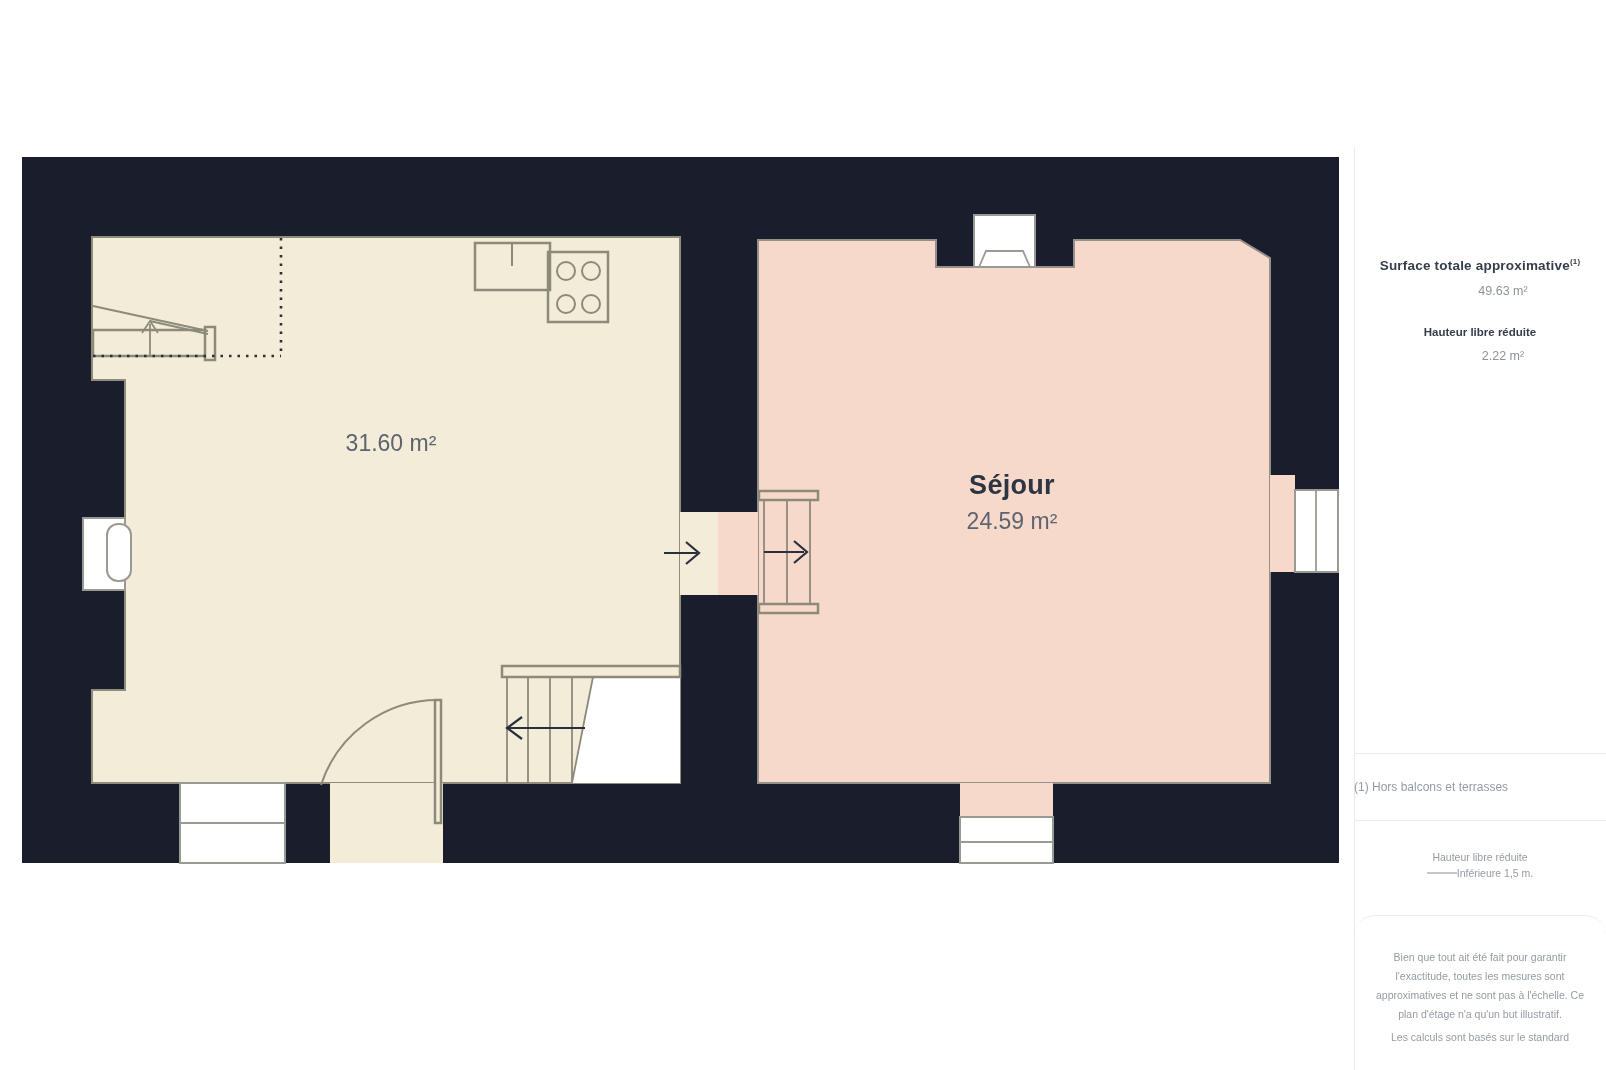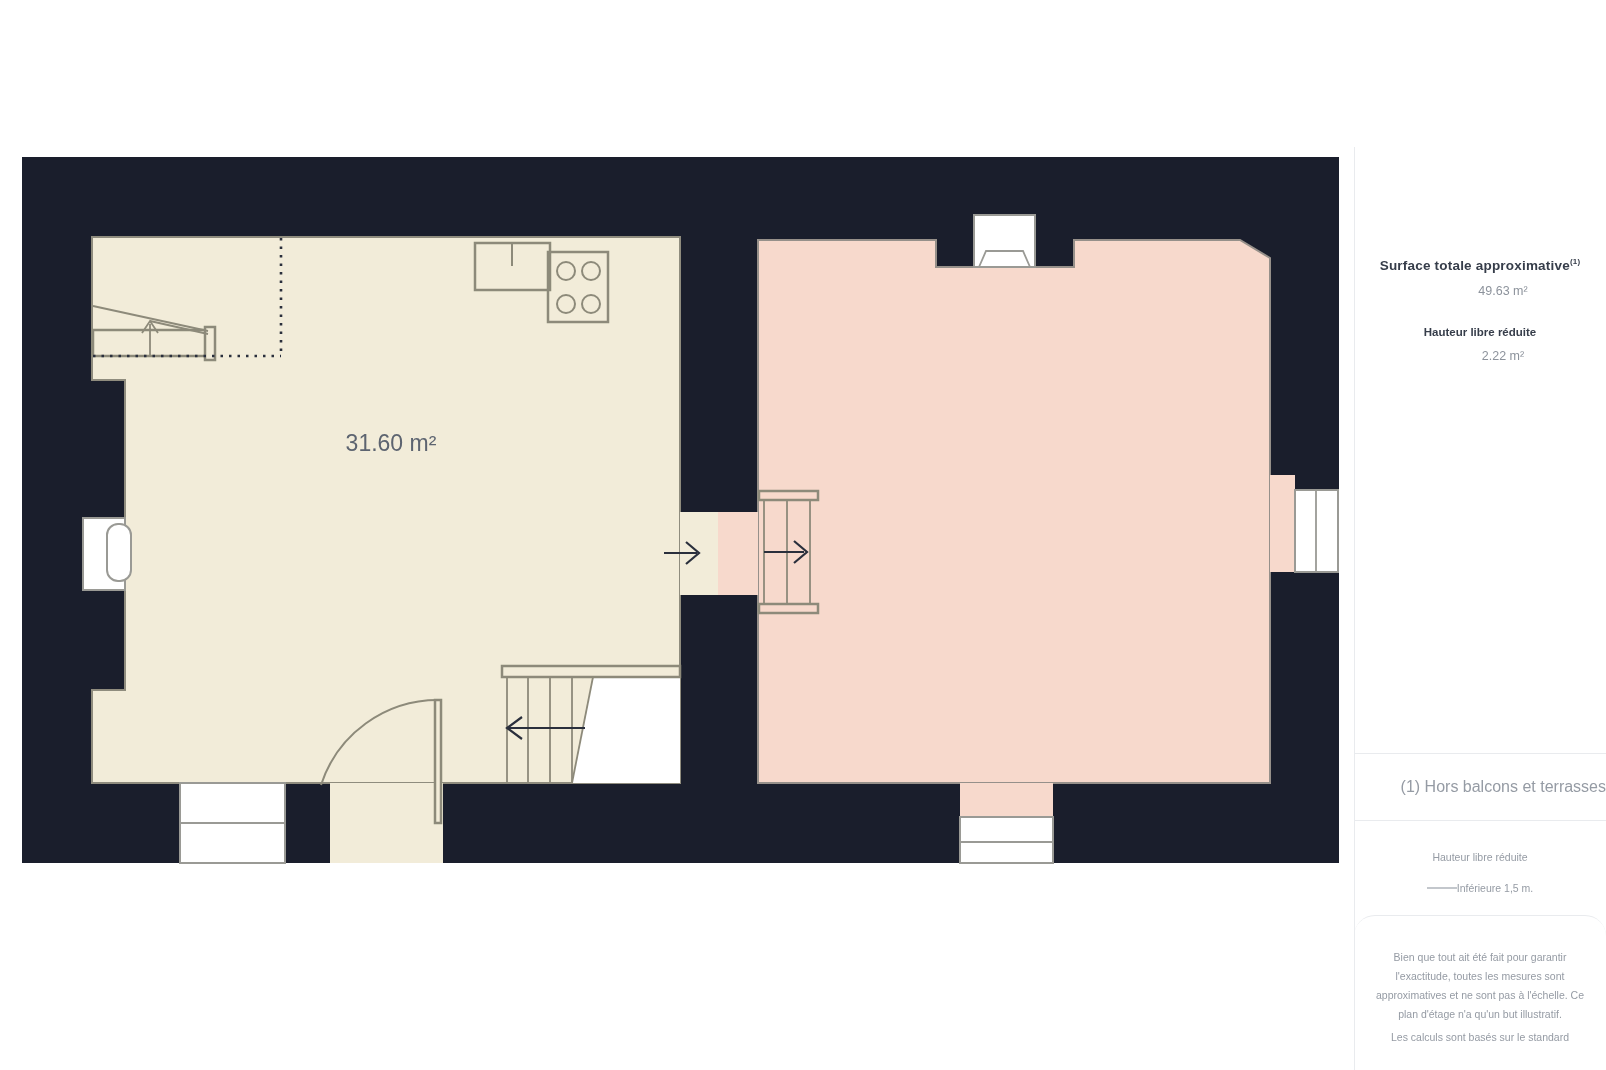--- a/index.html
+++ b/index.html
@@ -31,23 +31,23 @@
   
   .sidebar{position:absolute;left:1354px;top:0;width:252px;height:830px;box-sizing:border-box;}
   .sidebar-border{position:absolute;left:1354px;top:147px;width:1px;height:923px;background:var(--divider);}
   .sb-sec{box-sizing:border-box;text-align:center;}
   .sec-main{height:753px;padding-top:257px;}
   .sb-title{font-size:13.5px;font-weight:bold;color:var(--sb-dark);letter-spacing:.2px;}
   .sb-title sup{font-size:8px;}
   .sb-value{font-size:12.5px;color:var(--sb-gray);margin-top:11px;padding-left:46px;}
   .sb-sub{font-size:11.5px;font-weight:bold;color:var(--sb-dark);margin-top:28px;}
   .sec-footnote{height:67px;border-top:1px solid var(--divider);display:flex;align-items:center;
-                justify-content:flex-end;font-size:16px;color:var(--sb-light);}
+                justify-content:flex-start;font-size:12px;color:var(--sb-light);}
   .sec-legend{height:95px;border-top:1px solid var(--divider);padding-top:30px;font-size:10.5px;color:var(--sb-light);}
-  .legend-row{margin-top:19px;display:flex;align-items:center;justify-content:center;}
+  .legend-row{margin-top:4px;display:flex;align-items:center;justify-content:center;}
   .legend-dash{display:inline-block;width:30px;height:0;border-top:2px solid #c3c7cc;}
   .sec-disclaimer{height:155px;border-top:1px solid var(--divider);padding:32px 12px 0;
                   font-size:10.5px;line-height:19px;color:var(--sb-light);border-radius:21px;}
   .sec-disclaimer .p2{margin-top:4px;}
 </style>
 </head>
 <body>
 
 <div class="page">
 
@@ -135,20 +135,24 @@
       <line class="thin" x1="787" y1="500" x2="787" y2="604"></line>
       <line class="thin" x1="810" y1="500" x2="810" y2="604"></line>
       <line class="arrow" x1="764" y1="552" x2="804" y2="552"></line>
       <polyline class="arrow" points="794,541 807,552 794,563"></polyline>
     </g>
   </svg>
 
   <div class="room-label" style="left:271px;top:423px;">
     <div class="area">31.60 m²</div>
   </div>
+  <div class="room-label" style="left:892px;top:470px;">
+    <div class="name">Séjour</div>
+    <div class="area">24.59 m²</div>
+  </div>
 
   <div class="sidebar-border"></div>
   <div class="sidebar">
 
     <div class="sb-sec sec-main">
       <div class="sb-title">
         <span>Surface totale approximative</span><sup>(1)</sup>
       </div>
       <div class="sb-value">49.63 m²</div>
       <div class="sb-sub">Hauteur libre réduite</div>

